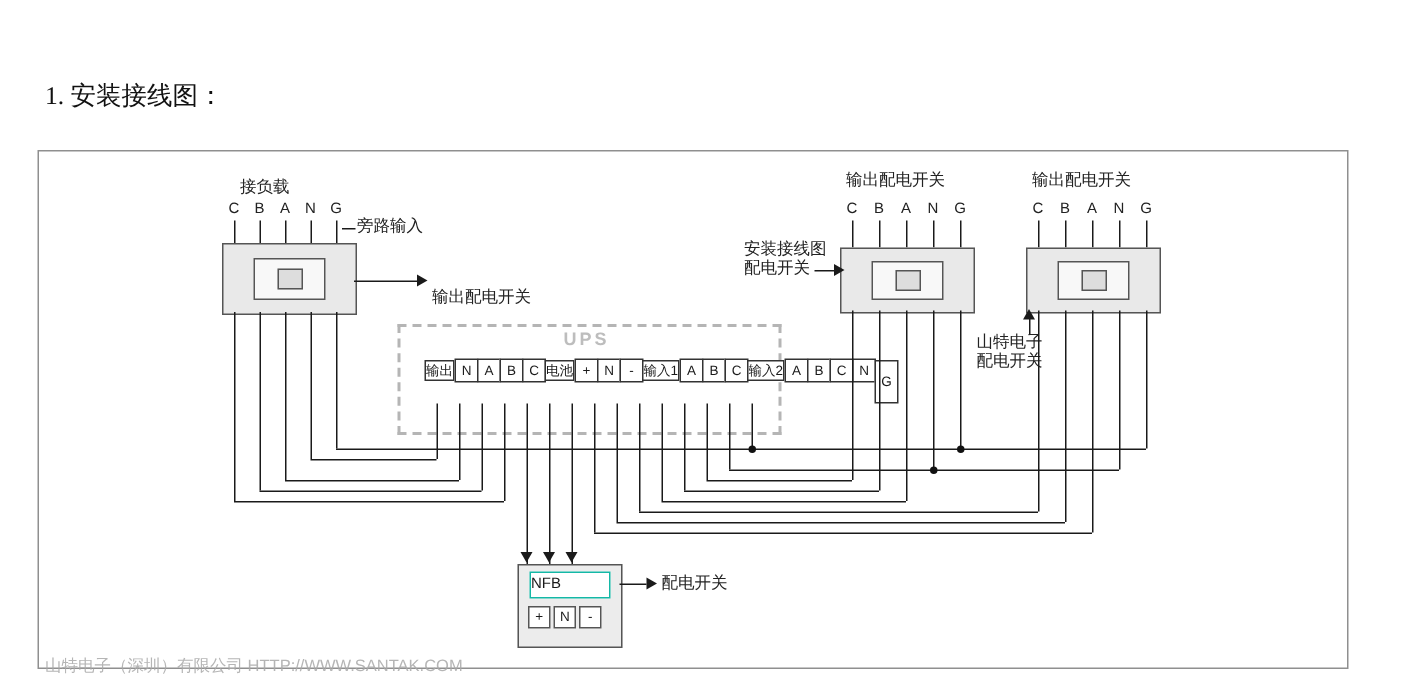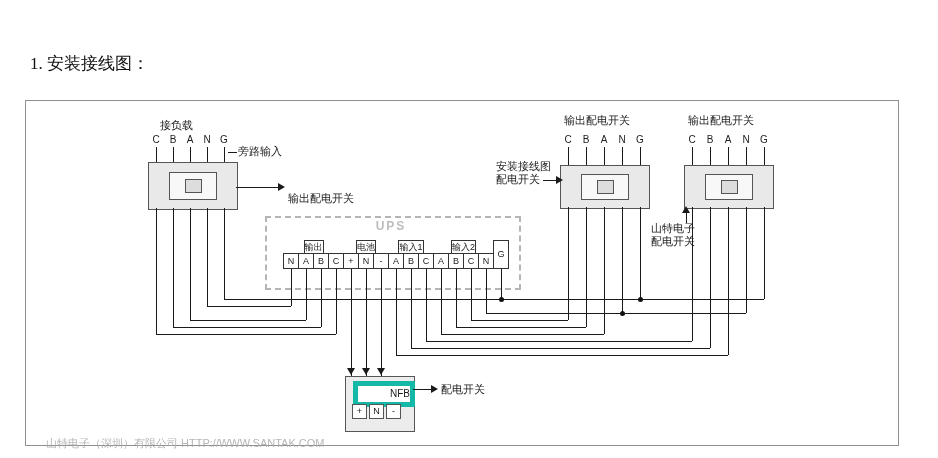--- a/index.html
+++ b/index.html
@@ -15,37 +15,37 @@
   .dot{position:absolute;width:5px;height:5px;border-radius:50%;background:#111;}
   .tri-r{position:absolute;width:0;height:0;border-top:4px solid transparent;border-bottom:4px solid transparent;border-left:7px solid #1a1a1a;}
   .tri-u{position:absolute;width:0;height:0;border-left:4px solid transparent;border-right:4px solid transparent;border-bottom:7px solid #1a1a1a;}
   .tri-d{position:absolute;width:0;height:0;border-left:4px solid transparent;border-right:4px solid transparent;border-top:7px solid #1a1a1a;}
   .block{position:absolute;background:#e9e9e9;border:1px solid #555;}
   .block-inner{position:absolute;background:#f8f8f8;border:1px solid #555;}
   .block-sq{position:absolute;background:#ddd;border:1px solid #555;}
   .ups-box{position:absolute;left:265px;top:216px;width:252px;height:70px;border:2px dashed #b5b5b5;}
   .ups-lbl{position:absolute;left:265px;top:219px;width:252px;text-align:center;font-weight:bold;font-size:12px;letter-spacing:2px;color:#bdbdbd;}
   .strip{position:absolute;left:283px;top:240px;display:flex;align-items:flex-start;}
-  .grp{display:flex;flex-direction:column;align-items:center;}
+  .grp{display:flex;flex-direction:row;}
   .grp+.grp{margin-left:-1px;}
   .ghead{box-sizing:border-box;height:14px;border:1px solid #333;background:#fff;
          font-size:9px;line-height:12px;text-align:center;white-space:nowrap;overflow:hidden;}
   .cells{display:flex;margin-top:-1px;}
   .cell{box-sizing:border-box;width:16px;height:16px;border:1px solid #333;background:#fff;
         font-size:9px;line-height:14px;text-align:center;}
   .cell+.cell{margin-left:-1px;}
   .gcell{box-sizing:border-box;width:16px;height:29px;border:1px solid #333;background:#fff;
          font-size:9px;line-height:27px;text-align:center;margin-left:-1px;}
   .nfb-box{position:absolute;left:345px;top:376px;width:68px;height:54px;background:#ececec;border:1px solid #555;}
-  .nfb-label{position:absolute;left:7px;top:4px;width:52px;height:16px;background:#fff;border:5px solid #14b8a6;
-             font-size:10px;line-height:16px;text-align:right;}
+  .nfb-label{position:absolute;left:7px;top:4px;width:52px;height:16px;background:#fff;border:1px solid #14b8a6;
+             font-size:10px;line-height:16px;text-align:left;}
   .nfb-sq{position:absolute;width:13px;height:13px;background:#fff;border:1px solid #555;
           font-size:9px;line-height:12px;text-align:center;top:27px;}
   .watermark{position:absolute;left:30px;top:436px;font-size:11px;color:#a9a9a9;opacity:.85;
-             filter:blur(0.4px);white-space:nowrap;margin-left:16px;}
+             filter:blur(0.4px);white-space:nowrap;}
 </style>
 </head>
 <body>
 
 <div id="page">
 
   <div class="subtitle">1. 安装接线图：</div>
 
   <div class="frame"></div>
 

